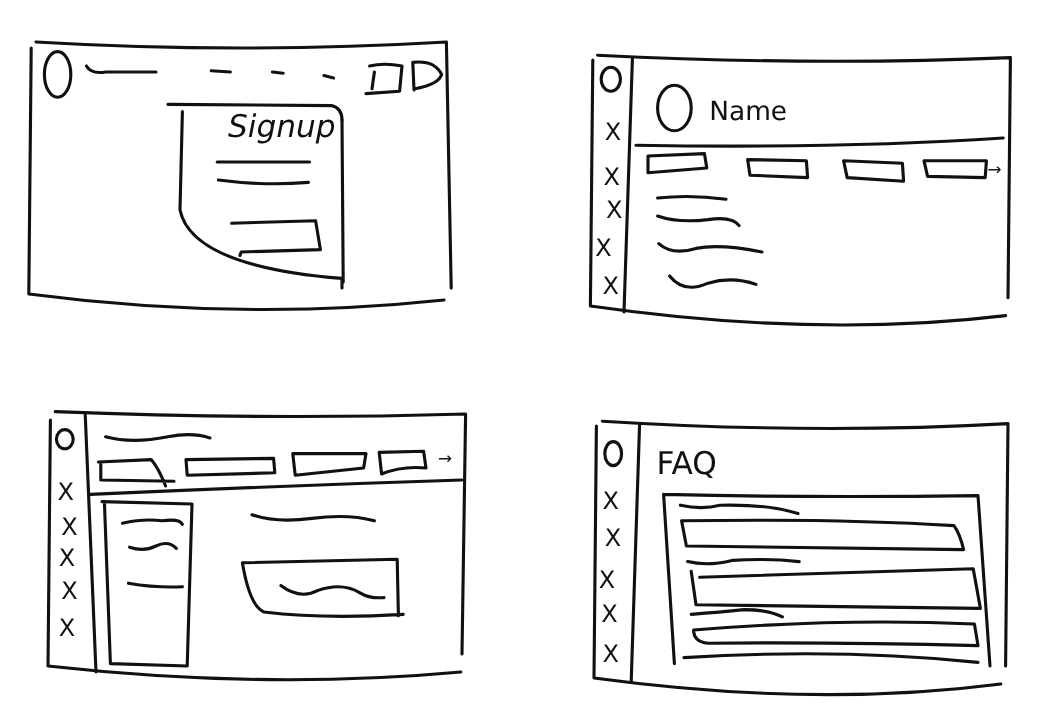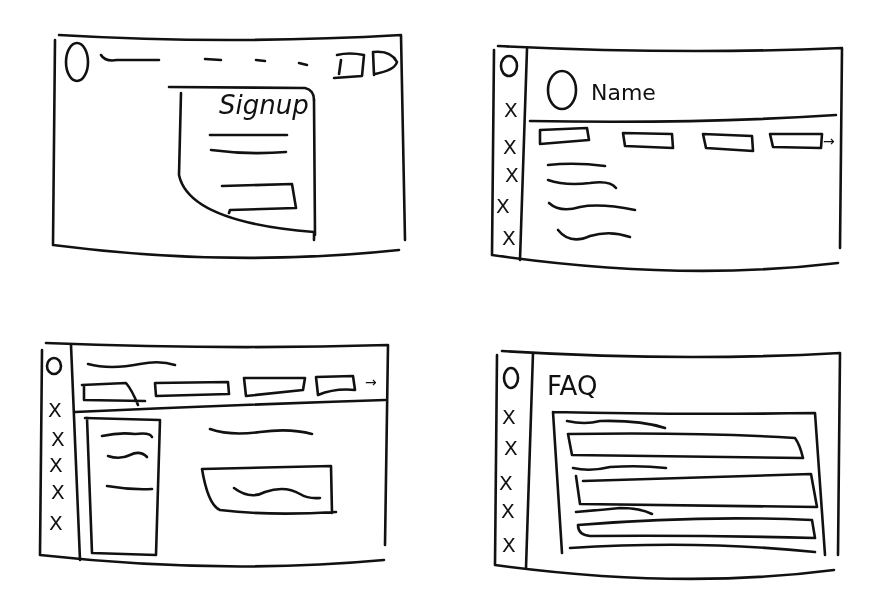--- a/index.html
+++ b/index.html
@@ -6,21 +6,21 @@
   body { width: 878px; height: 606px; position: relative; overflow: hidden; font-family: "DejaVu Sans", sans-serif; }
   .sketch { position: absolute; }
   svg { overflow: visible; }
   svg path, svg line, svg ellipse, svg rect, svg polyline { fill: none; stroke: #111111; stroke-width: 2.6; stroke-linecap: round; stroke-linejoin: round; }
   .hand { font-family: "DejaVu Sans", sans-serif; fill: #111111; stroke: none; }
   .hand-x { font-family: "DejaVu Sans", sans-serif; fill: #111111; stroke: none; font-size: 20px; }
 </style>
 </head>
 <body>
 
-<div class="sketch" style="left:0;top:0;width:400px;height:290px;padding-left:29px;">
+<div class="sketch" style="left:0;top:0;width:400px;height:290px;">
   <svg width="400" height="290" viewBox="0 0 400 290">
     <path d="M30 35 Q 200 45 372 35 L 376 240 M 26 40 L 24 245 Q 200 268 370 250"></path>
     <ellipse cx="48" cy="62" rx="11" ry="19"></ellipse>
     <path d="M72 55 Q 76 62 88 60 L 130 60"></path>
     <line x1="176" y1="59" x2="192" y2="60"></line>
     <line x1="227" y1="60" x2="236" y2="61"></line>
     <line x1="270" y1="63" x2="278" y2="65"></line>
     <path d="M308 55 Q 320 52 335 55 L 333 76 L 305 78 M 312 60 L 310 74"></path>
     <path d="M344 52 L 345 75 M 344 52 Q 362 50 368 62 Q 366 70 346 74"></path>
     <path d="M140 87 L 276 88 Q 285 90 285 100"></path>

